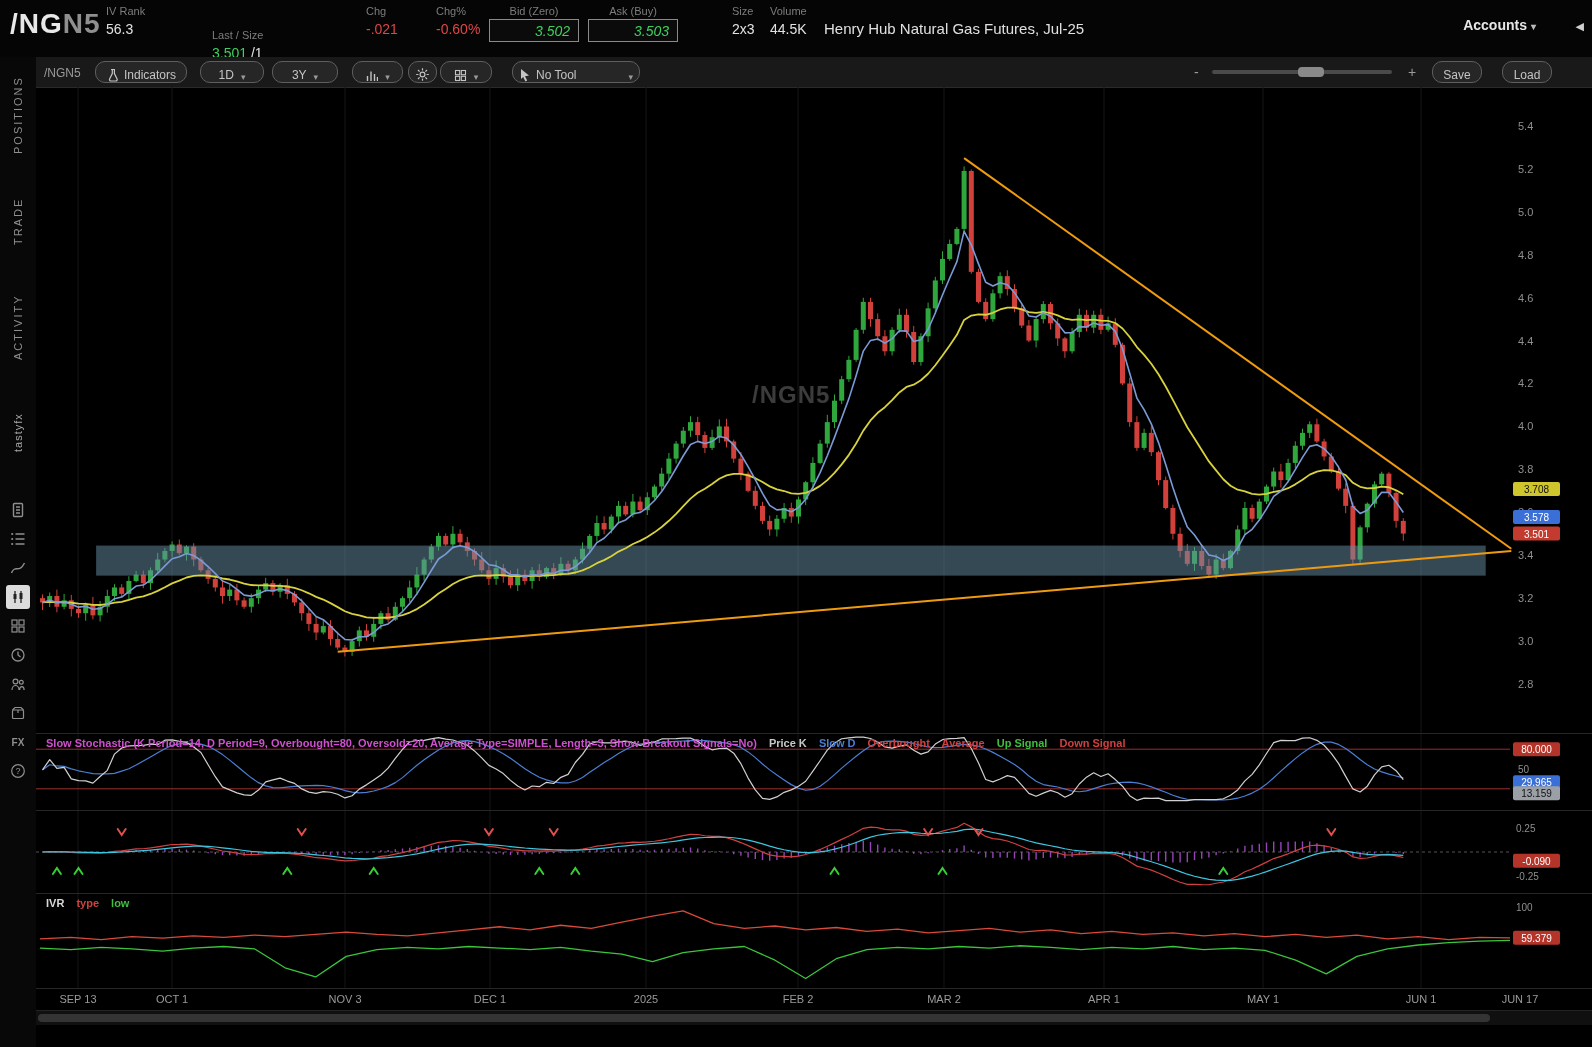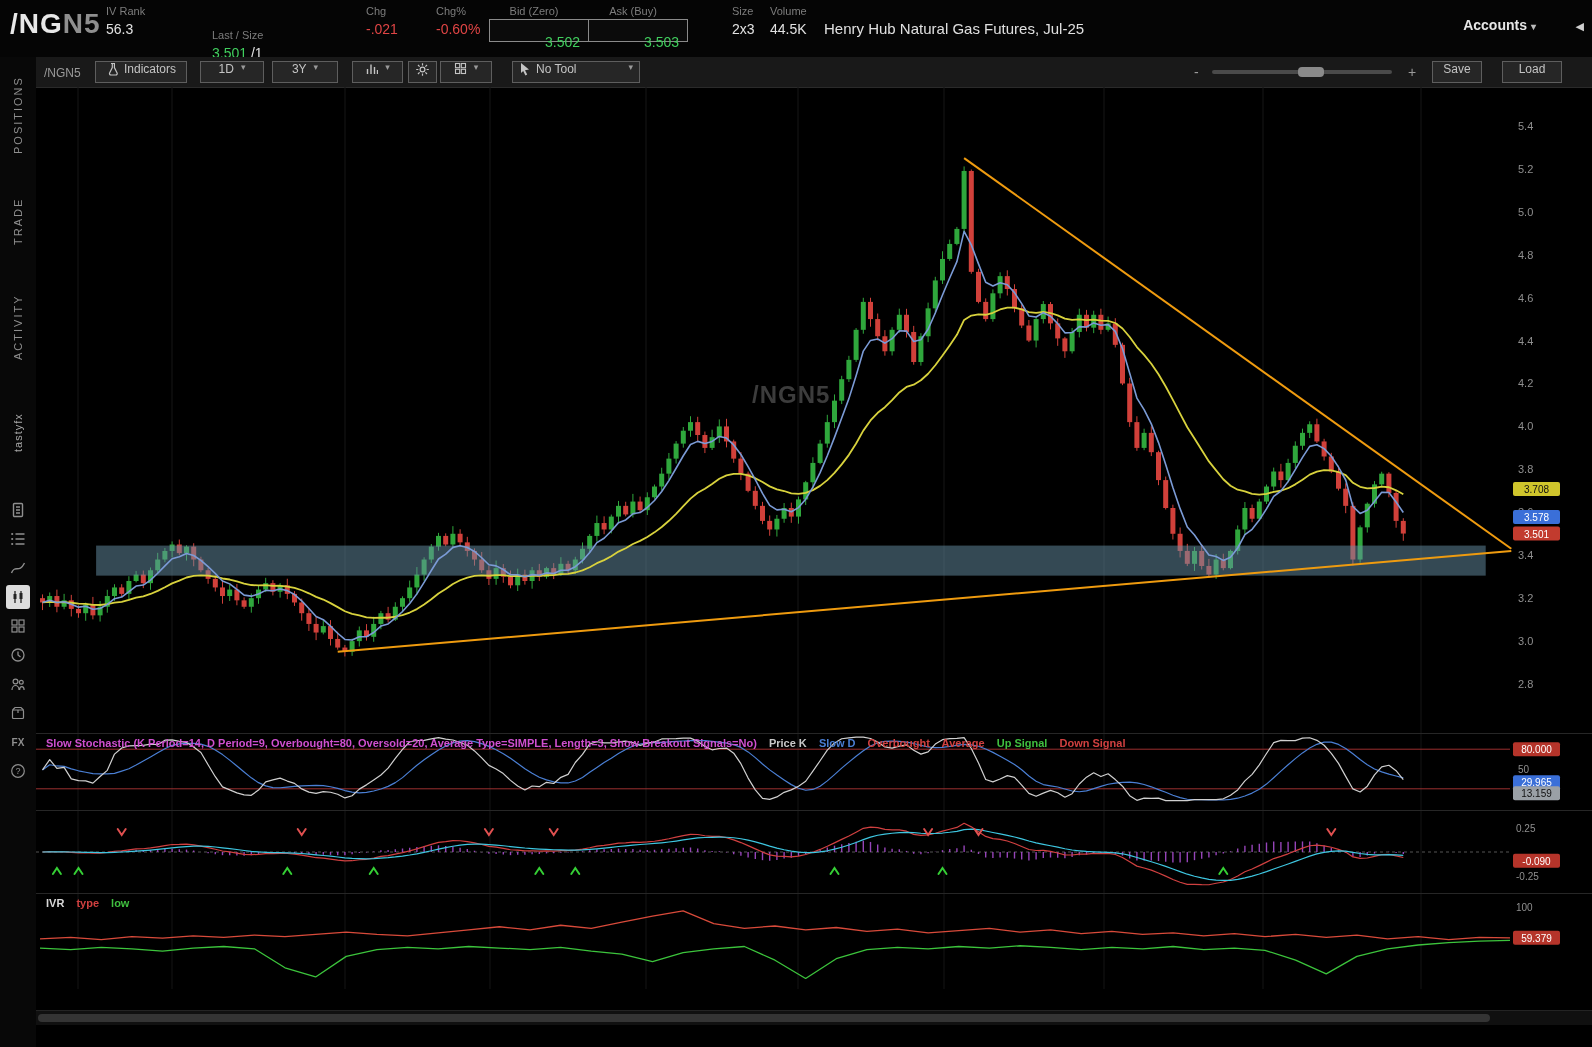--- a/index.html
+++ b/index.html
@@ -6,40 +6,40 @@
   .app{position:relative;width:1592px;height:1047px;background:#000;font-family:"Liberation Sans",sans-serif;overflow:hidden;color:#ddd;}
   
   .qh{position:absolute;left:0;top:0;width:1592px;height:57px;background:#050505;border-bottom:1px solid #1e1e1e;}
   .qh-sym{position:absolute;left:10px;top:8px;font-size:28px;font-weight:700;color:#e8e8e8;letter-spacing:1px;}
   .qh-sym .dim{color:#8f8f8f;font-weight:600;}
   .qh-field{position:absolute;top:5px;}
   .qh-lab{font-size:11px;color:#7d7d7d;}
   .qh-val{font-size:14px;color:#e2e2e2;margin-top:4px;}
   .green{color:#41cf5e;} .red{color:#e04545;}
   .qh-lab.center{text-align:center;width:90px;}
-  .qh-box{width:100px;height:23px;border:1px solid #8a8a8a;background:#0b0b0b;color:#41cf5e;font-size:14px;text-align:right;padding:14px 8px 0 0;box-sizing:border-box;margin-top:2px;cursor:pointer;}
+  .qh-box{width:90px;height:23px;border:1px solid #8a8a8a;background:#0b0b0b;color:#41cf5e;font-size:14px;text-align:right;padding:3px 8px 0 0;box-sizing:border-box;margin-top:2px;cursor:pointer;font-style:italic;}
   .f-iv{left:106px;} .f-last{left:212px;margin-top:24px;} .f-chg{left:366px;} .f-chgp{left:436px;}
   .f-bid{left:489px;} .f-ask{left:588px;} .f-size{left:732px;} .f-vol{left:770px;}
   .qh-desc{position:absolute;left:824px;top:20px;font-size:15px;color:#e0e0e0;}
   .qh-accounts{position:absolute;right:56px;top:17px;font-size:14px;font-weight:700;color:#e6e6e6;cursor:pointer;}
   .qh-accounts .chev{font-size:10px;color:#bbb;margin-left:4px;}
   .qh-collapse{position:absolute;right:8px;top:20px;font-size:11px;color:#cfcfcf;cursor:pointer;}
   
   .rail{position:absolute;left:0;top:57px;width:36px;bottom:0;background:#080808;border-right:1px solid #1c1c1c;}
   .rail-tab{writing-mode:vertical-rl;transform:rotate(180deg);color:#8f8f8f;font-size:11px;letter-spacing:2px;height:96px;width:36px;display:flex;align-items:center;justify-content:center;cursor:pointer;margin-top:10px;}
   .rail-tab.tfx{letter-spacing:1px;color:#a8a8a8;}
   .rail-icons{margin-top:14px;}
   .rail-icon{width:36px;height:29px;display:flex;align-items:center;justify-content:center;cursor:pointer;}
   .rail-icon.active{background:transparent;}
   .rail-icon.active .pad{background:#dcdcdc;border-radius:3px;width:24px;height:24px;display:flex;align-items:center;justify-content:center;}
   
   .main{position:absolute;left:36px;top:57px;width:1556px;bottom:0;background:#000;}
   .tb{position:absolute;left:0;top:0;width:1556px;height:30px;background:#191919;border-bottom:1px solid #2a2a2a;}
   .tb-sym{position:absolute;left:8px;top:9px;font-size:12px;color:#9a9a9a;}
-  .tb-btn{position:absolute;top:4px;height:22px;background:#262626;border:1px solid #5e5e5e;border-radius:0;color:#c4c4c4;font-size:12px;display:flex;align-items:flex-start;justify-content:center;gap:5px;padding:0 6px;box-sizing:border-box;cursor:pointer;}
+  .tb-btn{position:absolute;top:4px;height:22px;background:#262626;border:1px solid #5e5e5e;border-radius:10px;color:#c4c4c4;font-size:12px;display:flex;align-items:flex-end;justify-content:center;gap:5px;padding:0 6px;box-sizing:border-box;cursor:pointer;}
   .chev{font-size:9px;color:#9a9a9a;margin-left:2px;}
   .zlab{position:absolute;top:7px;font-size:14px;color:#9a9a9a;cursor:pointer;}
   .ztrack{position:absolute;top:13px;left:1176px;width:180px;height:4px;background:#4a4a4a;border-radius:2px;cursor:pointer;}
   .zthumb{position:absolute;top:-3px;left:86px;width:26px;height:10px;background:#8a8a8a;border-radius:4px;cursor:pointer;}
   
   #price-svg{position:absolute;left:0;top:30px;}
   #stoch-svg{position:absolute;left:0;top:676px;border-top:1px solid #262626;}
   #macd-svg{position:absolute;left:0;top:753px;border-top:1px solid #262626;}
   #ivr-svg{position:absolute;left:0;top:836px;border-top:1px solid #262626;}
   .ema-legend{position:absolute;left:10px;top:36px;font-size:11.5px;color:#2cb8dc;line-height:22px;cursor:pointer;}
@@ -240,21 +240,21 @@
         <span class="chev" style="margin-left:auto">▾</span>
       </button>
       <span class="zlab" style="left:1158px">-</span>
       <div class="ztrack">
           <div class="zthumb"></div>
         </div>
       <span class="zlab" style="left:1372px">+</span>
       <button class="tb-btn" style="left:1396px;width:50px">
           <span>Save</span>
         </button>
-      <button class="tb-btn" style="left:1466px;width:60px">
+      <button class="tb-btn" style="left:1466px;width:50px">
           <span>Load</span>
         </button>
     </div>
 
     <svg id="price-svg" width="1556" height="646">
         <line x1="42" y1="0" x2="42" y2="646" stroke="#161616"></line>
         <line x1="136" y1="0" x2="136" y2="646" stroke="#161616"></line>
         <line x1="309" y1="0" x2="309" y2="646" stroke="#161616"></line>
         <line x1="454" y1="0" x2="454" y2="646" stroke="#161616"></line>
         <line x1="610" y1="0" x2="610" y2="646" stroke="#161616"></line>
@@ -933,17 +933,30 @@
         <text x="1480" y="17" fill="#8f8f8f" font-size="10" text-anchor="start">100</text>
         <rect x="1477" y="36.87196" width="47" height="14" rx="2" fill="#b5342a"></rect>
         <text x="1500.5" y="47.87196" fill="#fff" font-size="10" text-anchor="middle">59.379</text>
       </svg>
     <div class="study-title st-ivr">
       <span class="c-wht">IVR</span>
       <span class="c-red">type</span>
       <span class="c-grn">low</span>
     </div>
 
+    <div class="taxis" id="taxis">
+        <span style="left: 42px;">SEP 13</span>
+        <span style="left: 136px;">OCT 1</span>
+        <span style="left: 309px;">NOV 3</span>
+        <span style="left: 454px;">DEC 1</span>
+        <span style="left: 610px;">2025</span>
+        <span style="left: 762px;">FEB 2</span>
+        <span style="left: 908px;">MAR 2</span>
+        <span style="left: 1068px;">APR 1</span>
+        <span style="left: 1227px;">MAY 1</span>
+        <span style="left: 1385px;">JUN 1</span>
+        <span style="left: 1484px;">JUN 17</span>
+      </div>
     <div class="scroll">
         <div class="thumb"></div>
       </div>
   </main>
 </div>
 
 </body></html>

